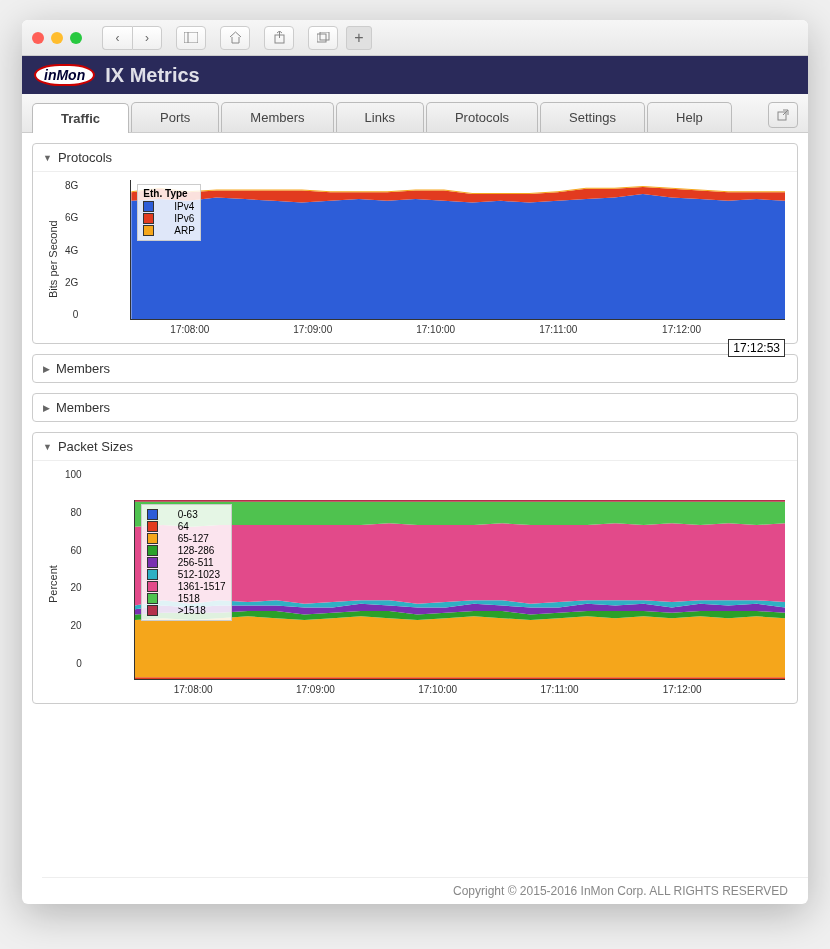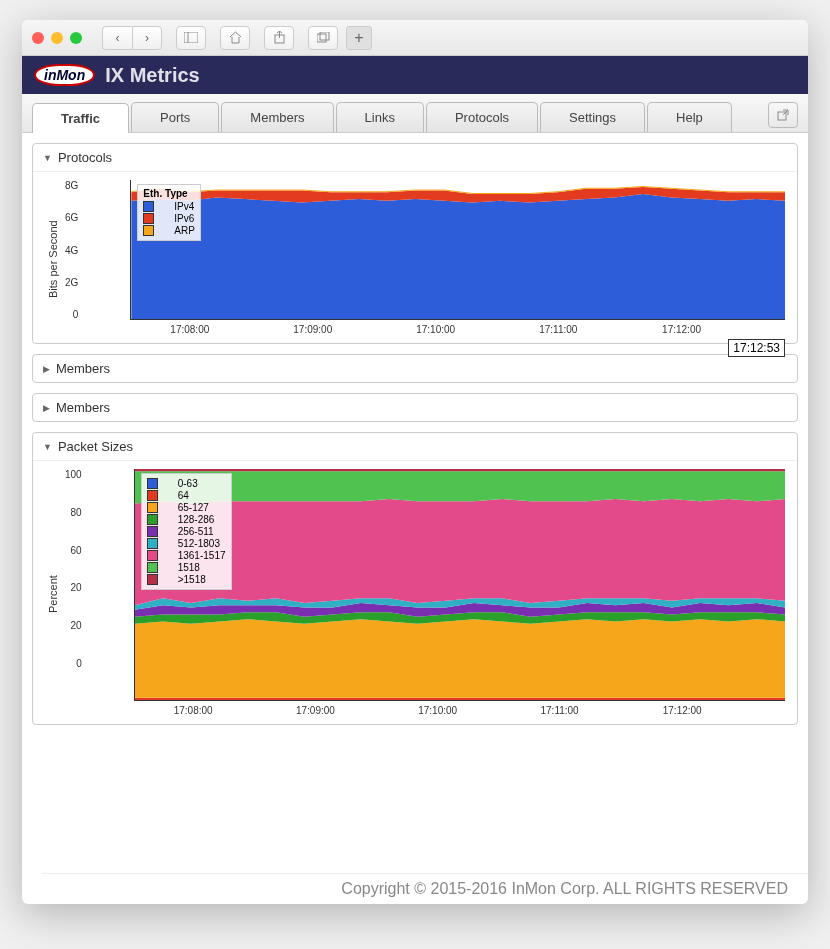--- a/index.html
+++ b/index.html
@@ -36,21 +36,21 @@
 .plotarea { flex: 1; position: relative; padding-left: 48px; }
 .plot { border-left: 1px solid #333; border-bottom: 1px solid #333; position: relative; overflow: hidden; }
 .xaxis { display: flex; justify-content: space-between; font-size: 10px; color: #333; padding: 4px 0; margin-left: 40px; }
 .xaxis span { flex: 1; text-align: left; }
 .legend { position: absolute; top: 4px; left: 6px; background: rgba(255,255,255,0.85); border: 1px solid #ccc; padding: 3px 5px; font-size: 10px; z-index: 10; }
 .legend-title { font-weight: bold; margin-bottom: 2px; }
 .legend-item { display: flex; align-items: center; gap: 20px; margin: 1px 0; }
 .swatch { width: 11px; height: 11px; border: 1px solid #333; }
 .cursor-label { position: absolute; right: 0; bottom: -18px; background: #fff; border: 1px solid #333; padding: 1px 4px; font-size: 12px; }
 .layer { position: absolute; left: 0; right: 0; }
-.footer { padding: 6px 20px; font-size: 16px; color: #888; text-align: right; border-top: 1px solid #eee; margin-left: 20px; }
+.footer { padding: 6px 20px; font-size: 12px; color: #888; text-align: right; border-top: 1px solid #eee; margin-left: 20px; }
 </style>
 </head>
 <body>
 
 <div class="window">
   <div class="titlebar">
     <div class="lights">
       <div class="light red"></div>
       <div class="light yellow"></div>
       <div class="light green"></div>
@@ -182,21 +182,21 @@
             <div class="ylabel">Percent</div>
             <div class="yaxis" style="height: 200px;">
               <span>100</span>
               <span>80</span>
               <span>60</span>
               <span>20</span>
               <span>20</span>
               <span>0</span>
             </div>
             <div class="plotarea">
-              <div class="plot" style="height: 232px;">
+              <div class="plot" style="height: 180px; margin-top: 31px;">
                 <div class="layer" style="top: 0px; bottom: 0px; background: rgb(45, 93, 216); clip-path: polygon(0% 100%, 4.35% 100%, 8.7% 100%, 13.04% 100%, 17.39% 100%, 21.74% 100%, 26.09% 100%, 30.43% 100%, 34.78% 100%, 39.13% 100%, 43.48% 100%, 47.83% 100%, 52.17% 100%, 56.52% 100%, 60.87% 100%, 65.22% 100%, 69.57% 100%, 73.91% 100%, 78.26% 100%, 82.61% 100%, 86.96% 100%, 91.3% 100%, 95.65% 100%, 100% 100%, 100% 100%, 95.65% 100%, 91.3% 100%, 86.96% 100%, 82.61% 100%, 78.26% 100%, 73.91% 100%, 69.57% 100%, 65.22% 100%, 60.87% 100%, 56.52% 100%, 52.17% 100%, 47.83% 100%, 43.48% 100%, 39.13% 100%, 34.78% 100%, 30.43% 100%, 26.09% 100%, 21.74% 100%, 17.39% 100%, 13.04% 100%, 8.7% 100%, 4.35% 100%, 0% 100%);"></div>
                 <div class="layer" style="top: 0px; bottom: 0px; background: rgb(226, 59, 31); clip-path: polygon(0% 100%, 4.35% 100%, 8.7% 100%, 13.04% 100%, 17.39% 100%, 21.74% 100%, 26.09% 100%, 30.43% 100%, 34.78% 100%, 39.13% 100%, 43.48% 100%, 47.83% 100%, 52.17% 100%, 56.52% 100%, 60.87% 100%, 65.22% 100%, 69.57% 100%, 73.91% 100%, 78.26% 100%, 82.61% 100%, 86.96% 100%, 91.3% 100%, 95.65% 100%, 100% 100%, 100% 99%, 95.65% 99%, 91.3% 99%, 86.96% 99%, 82.61% 99%, 78.26% 99%, 73.91% 99%, 69.57% 99%, 65.22% 99%, 60.87% 99%, 56.52% 99%, 52.17% 99%, 47.83% 99%, 43.48% 99%, 39.13% 99%, 34.78% 99%, 30.43% 99%, 26.09% 99%, 21.74% 99%, 17.39% 99%, 13.04% 99%, 8.7% 99%, 4.35% 99%, 0% 99%);"></div>
                 <div class="layer" style="top: 0px; bottom: 0px; background: rgb(245, 166, 27); clip-path: polygon(0% 99%, 4.35% 99%, 8.7% 99%, 13.04% 99%, 17.39% 99%, 21.74% 99%, 26.09% 99%, 30.43% 99%, 34.78% 99%, 39.13% 99%, 43.48% 99%, 47.83% 99%, 52.17% 99%, 56.52% 99%, 60.87% 99%, 65.22% 99%, 69.57% 99%, 73.91% 99%, 78.26% 99%, 82.61% 99%, 86.96% 99%, 91.3% 99%, 95.65% 99%, 100% 99%, 100% 66%, 95.65% 65%, 91.3% 66%, 86.96% 65%, 82.61% 66%, 78.26% 65%, 73.91% 66%, 69.57% 65%, 65.22% 66%, 60.87% 67%, 56.52% 66%, 52.17% 65%, 47.83% 66%, 43.48% 67%, 39.13% 66%, 34.78% 65%, 30.43% 66%, 26.09% 67%, 21.74% 66%, 17.39% 65%, 13.04% 66%, 8.7% 67%, 4.35% 66%, 0% 67%);"></div>
                 <div class="layer" style="top: 0px; bottom: 0px; background: rgb(42, 160, 42); clip-path: polygon(0% 67%, 4.35% 66%, 8.7% 67%, 13.04% 66%, 17.39% 65%, 21.74% 66%, 26.09% 67%, 30.43% 66%, 34.78% 65%, 39.13% 66%, 43.48% 67%, 47.83% 66%, 52.17% 65%, 56.52% 66%, 60.87% 67%, 65.22% 66%, 69.57% 65%, 73.91% 66%, 78.26% 65%, 82.61% 66%, 86.96% 65%, 91.3% 66%, 95.65% 65%, 100% 66%, 100% 63%, 95.65% 62%, 91.3% 62%, 86.96% 62%, 82.61% 63%, 78.26% 62%, 73.91% 62%, 69.57% 62%, 65.22% 63%, 60.87% 64%, 56.52% 62%, 52.17% 62%, 47.83% 63%, 43.48% 64%, 39.13% 62%, 34.78% 62%, 30.43% 63%, 26.09% 64%, 21.74% 62%, 17.39% 62%, 13.04% 63%, 8.7% 63%, 4.35% 63%, 0% 64%);"></div>
                 <div class="layer" style="top: 0px; bottom: 0px; background: rgb(122, 47, 176); clip-path: polygon(0% 64%, 4.35% 63%, 8.7% 63%, 13.04% 63%, 17.39% 62%, 21.74% 62%, 26.09% 64%, 30.43% 63%, 34.78% 62%, 39.13% 62%, 43.48% 64%, 47.83% 63%, 52.17% 62%, 56.52% 62%, 60.87% 64%, 65.22% 63%, 69.57% 62%, 73.91% 62%, 78.26% 62%, 82.61% 63%, 86.96% 62%, 91.3% 62%, 95.65% 62%, 100% 63%, 100% 60%, 95.65% 58%, 91.3% 59%, 86.96% 58%, 82.61% 60%, 78.26% 58%, 73.91% 59%, 69.57% 58%, 65.22% 60%, 60.87% 60%, 56.52% 59%, 52.17% 58%, 47.83% 60%, 43.48% 60%, 39.13% 59%, 34.78% 58%, 30.43% 60%, 26.09% 60%, 21.74% 59%, 17.39% 59%, 13.04% 59%, 8.7% 60%, 4.35% 59%, 0% 61%);"></div>
                 <div class="layer" style="top: 0px; bottom: 0px; background: rgb(47, 176, 196); clip-path: polygon(0% 61%, 4.35% 59%, 8.7% 60%, 13.04% 59%, 17.39% 59%, 21.74% 59%, 26.09% 60%, 30.43% 60%, 34.78% 58%, 39.13% 59%, 43.48% 60%, 47.83% 60%, 52.17% 58%, 56.52% 59%, 60.87% 60%, 65.22% 60%, 69.57% 58%, 73.91% 59%, 78.26% 58%, 82.61% 60%, 86.96% 58%, 91.3% 59%, 95.65% 58%, 100% 60%, 100% 57%, 95.65% 56%, 91.3% 56%, 86.96% 56%, 82.61% 57%, 78.26% 56%, 73.91% 56%, 69.57% 56%, 65.22% 57%, 60.87% 58%, 56.52% 56%, 52.17% 56%, 47.83% 57%, 43.48% 58%, 39.13% 56%, 34.78% 56%, 30.43% 57%, 26.09% 58%, 21.74% 56%, 17.39% 57%, 13.04% 56%, 8.7% 58%, 4.35% 56%, 0% 59%);"></div>
                 <div class="layer" style="top: 0px; bottom: 0px; background: rgb(226, 74, 138); clip-path: polygon(0% 59%, 4.35% 56%, 8.7% 58%, 13.04% 56%, 17.39% 57%, 21.74% 56%, 26.09% 58%, 30.43% 57%, 34.78% 56%, 39.13% 56%, 43.48% 58%, 47.83% 57%, 52.17% 56%, 56.52% 56%, 60.87% 58%, 65.22% 57%, 69.57% 56%, 73.91% 56%, 78.26% 56%, 82.61% 57%, 86.96% 56%, 91.3% 56%, 95.65% 56%, 100% 57%, 100% 13%, 95.65% 14%, 91.3% 13%, 86.96% 14%, 82.61% 13%, 78.26% 14%, 73.91% 13%, 69.57% 14%, 65.22% 14%, 60.87% 14%, 56.52% 13%, 52.17% 14%, 47.83% 14%, 43.48% 14%, 39.13% 13%, 34.78% 14%, 30.43% 14%, 26.09% 14%, 21.74% 14%, 17.39% 14%, 13.04% 14%, 8.7% 15%, 4.35% 14%, 0% 15%);"></div>
                 <div class="layer" style="top: 0px; bottom: 0px; background: rgb(79, 194, 79); clip-path: polygon(0% 15%, 4.35% 14%, 8.7% 15%, 13.04% 14%, 17.39% 14%, 21.74% 14%, 26.09% 14%, 30.43% 14%, 34.78% 14%, 39.13% 13%, 43.48% 14%, 47.83% 14%, 52.17% 14%, 56.52% 13%, 60.87% 14%, 65.22% 14%, 69.57% 14%, 73.91% 13%, 78.26% 14%, 82.61% 13%, 86.96% 14%, 91.3% 13%, 95.65% 14%, 100% 13%, 100% 1%, 95.65% 1%, 91.3% 1%, 86.96% 1%, 82.61% 1%, 78.26% 1%, 73.91% 1%, 69.57% 1%, 65.22% 1%, 60.87% 1%, 56.52% 1%, 52.17% 1%, 47.83% 1%, 43.48% 1%, 39.13% 1%, 34.78% 1%, 30.43% 1%, 26.09% 1%, 21.74% 1%, 17.39% 1%, 13.04% 1%, 8.7% 1%, 4.35% 1%, 0% 1%);"></div>
                 <div class="layer" style="top: 0px; bottom: 0px; background: rgb(181, 48, 74); clip-path: polygon(0% 1%, 4.35% 1%, 8.7% 1%, 13.04% 1%, 17.39% 1%, 21.74% 1%, 26.09% 1%, 30.43% 1%, 34.78% 1%, 39.13% 1%, 43.48% 1%, 47.83% 1%, 52.17% 1%, 56.52% 1%, 60.87% 1%, 65.22% 1%, 69.57% 1%, 73.91% 1%, 78.26% 1%, 82.61% 1%, 86.96% 1%, 91.3% 1%, 95.65% 1%, 100% 1%, 100% 0%, 95.65% 0%, 91.3% 0%, 86.96% 0%, 82.61% 0%, 78.26% 0%, 73.91% 0%, 69.57% 0%, 65.22% 0%, 60.87% 0%, 56.52% 0%, 52.17% 0%, 47.83% 0%, 43.48% 0%, 39.13% 0%, 34.78% 0%, 30.43% 0%, 26.09% 0%, 21.74% 0%, 17.39% 0%, 13.04% 0%, 8.7% 0%, 4.35% 0%, 0% 0%);"></div>
                 <div class="legend">
@@ -215,21 +215,21 @@
                   <div class="legend-item">
                     <span class="swatch" style="background: rgb(42, 160, 42);"></span>
                     <span>128-286</span>
                   </div>
                   <div class="legend-item">
                     <span class="swatch" style="background: rgb(122, 47, 176);"></span>
                     <span>256-511</span>
                   </div>
                   <div class="legend-item">
                     <span class="swatch" style="background: rgb(47, 176, 196);"></span>
-                    <span>512-1803</span>
+                    <span>512-1023</span>
                   </div>
                   <div class="legend-item">
                     <span class="swatch" style="background: rgb(226, 74, 138);"></span>
                     <span>1361-1517</span>
                   </div>
                   <div class="legend-item">
                     <span class="swatch" style="background: rgb(79, 194, 79);"></span>
                     <span>1518</span>
                   </div>
                   <div class="legend-item">

